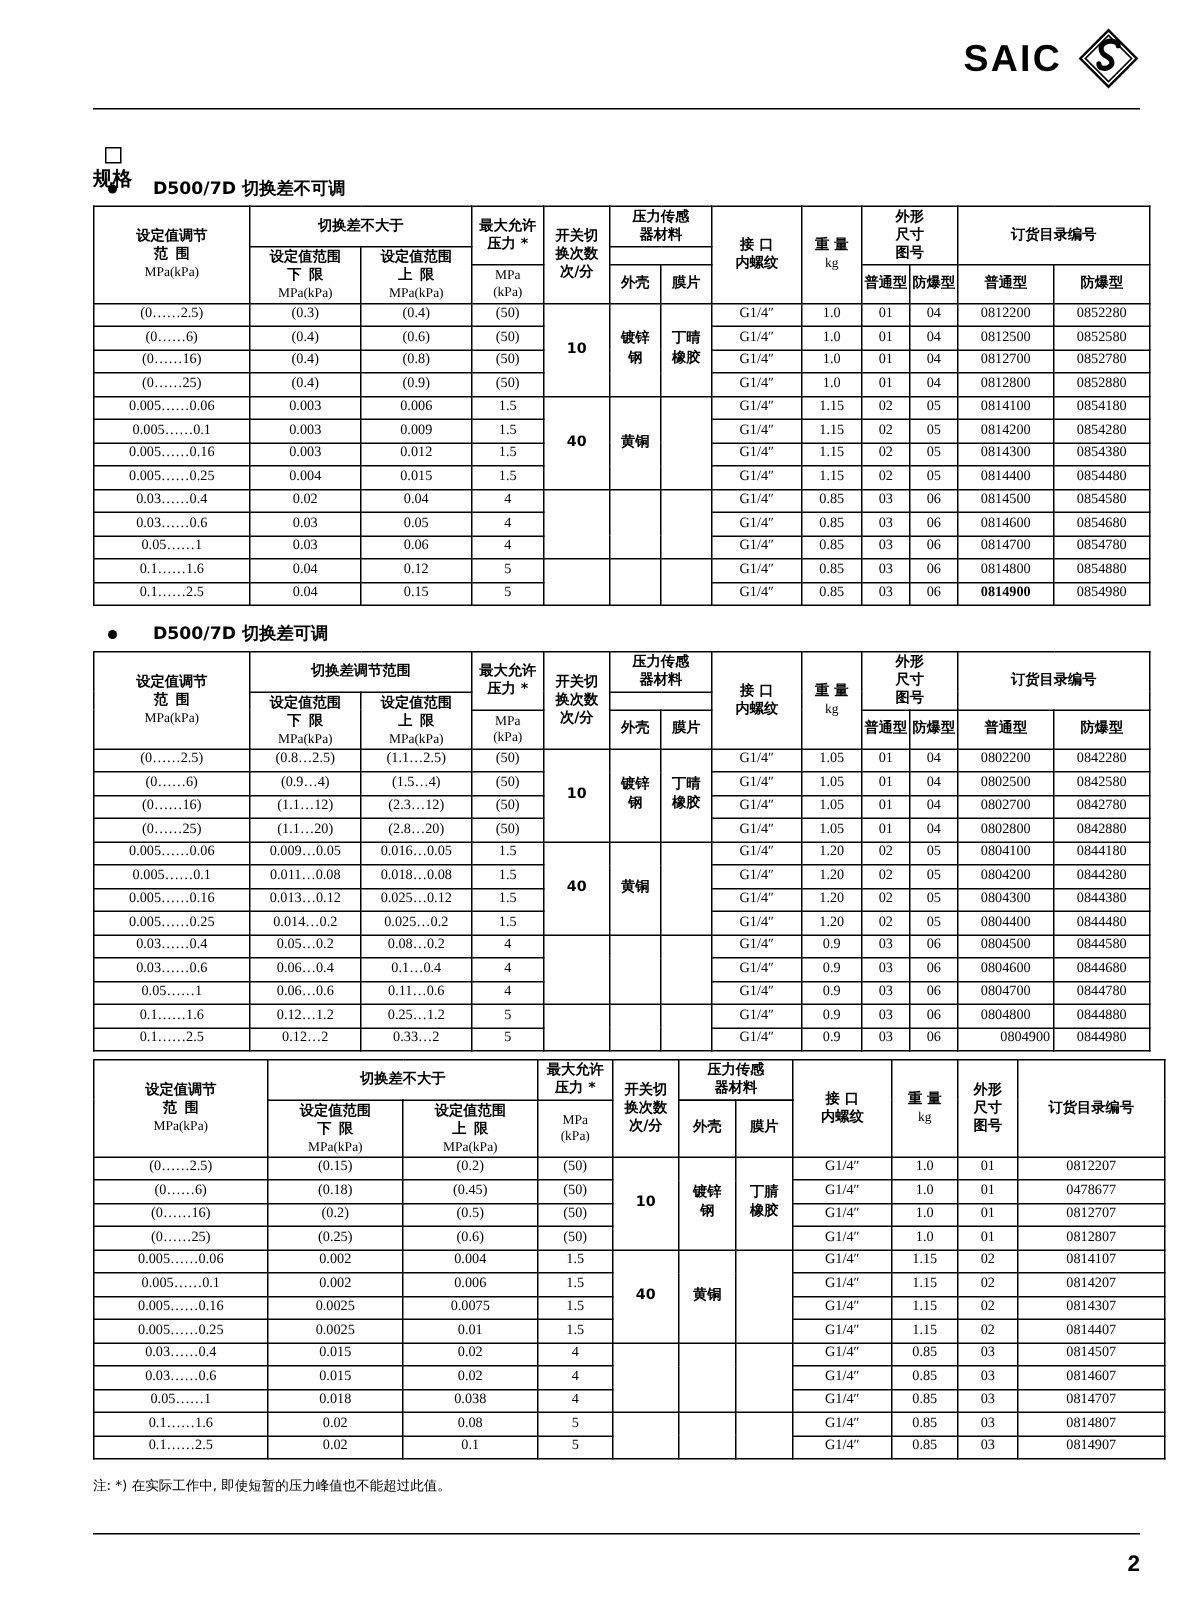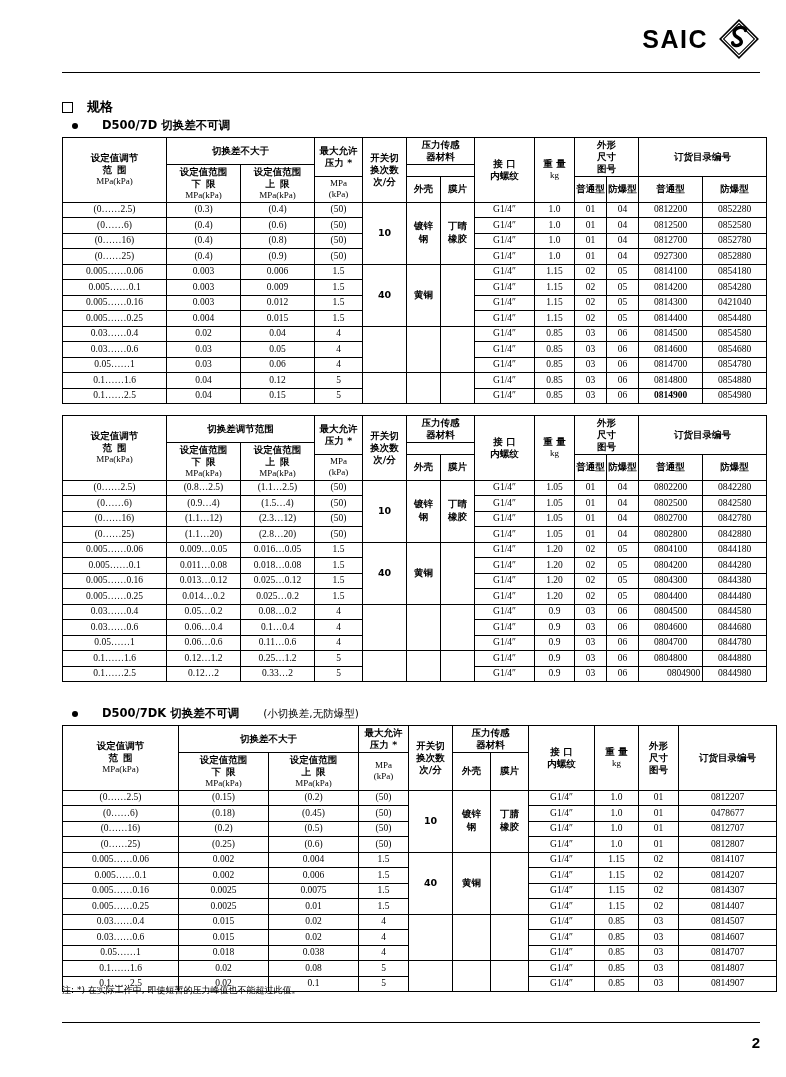--- a/index.html
+++ b/index.html
@@ -46,25 +46,26 @@
     position: absolute;
     top: 72px;
     left: 62px;
     right: 26px;
     border-top: 1.6px solid #000;
   }
   
   .sec-title {
     display: flex;
     align-items: center;
-    gap: 14px;
+    gap: 1px;
     font-family: "DejaVu Sans", "Liberation Sans", sans-serif;
     font-size: 13px;
     font-weight: bold;
     margin: 0 0 5px 0;
+    flex-direction: column;
   }
   .sec-title .box {
     display: inline-block;
     width: 11px;
     height: 11px;
     border: 1.6px solid #000;
     box-sizing: border-box;
   }
   .bullet-title {
     display: flex;
@@ -316,21 +317,21 @@
           </tr>
           <tr>
             <td class="outer-l">(0……25)</td>
             <td>(0.4)</td>
             <td>(0.9)</td>
             <td>(50)</td>
             <td>G1/4″</td>
             <td>1.0</td>
             <td>01</td>
             <td>04</td>
-            <td>0927300</td>
+            <td>0812800</td>
             <td class="outer-r">0852880</td>
           </tr>
           <tr class="grp-top">
             <td class="outer-l">0.005……0.06</td>
             <td>0.003</td>
             <td>0.006</td>
             <td>1.5</td>
             <td class="cn" rowspan="4">40</td>
             <td class="cn" rowspan="4">
               <div>黄铜</div>
@@ -360,21 +361,21 @@
           <tr>
             <td class="outer-l">0.005……0.16</td>
             <td>0.003</td>
             <td>0.012</td>
             <td>1.5</td>
             <td>G1/4″</td>
             <td>1.15</td>
             <td>02</td>
             <td>05</td>
             <td>0814300</td>
-            <td class="outer-r">0421040</td>
+            <td class="outer-r">0854380</td>
           </tr>
           <tr>
             <td class="outer-l">0.005……0.25</td>
             <td>0.004</td>
             <td>0.015</td>
             <td>1.5</td>
             <td>G1/4″</td>
             <td>1.15</td>
             <td>02</td>
             <td>05</td>
@@ -452,20 +453,24 @@
             <td style="border-bottom: 1.4px solid rgb(0, 0, 0);">0.85</td>
             <td style="border-bottom: 1.4px solid rgb(0, 0, 0);">03</td>
             <td style="border-bottom: 1.4px solid rgb(0, 0, 0);">06</td>
             <td style="border-bottom: 1.4px solid rgb(0, 0, 0); font-weight: bold;">0814900</td>
             <td class="outer-r" style="border-bottom: 1.4px solid rgb(0, 0, 0);">0854980</td>
           </tr>
         </tbody>
     </table>
     </div>
   <div class="block" id="block-t2">
+    <div class="bullet-title">
+      <span class="dot"></span>
+      <span>D500/7D 切换差可调</span>
+    </div>
     <table class="spec" style="width:704px">
       <colgroup>
           <col style="width:104px">
           <col style="width:74px">
           <col style="width:74px">
           <col style="width:48px">
           <col style="width:44px">
           <col style="width:34px">
           <col style="width:34px">
           <col style="width:60px">
@@ -720,25 +725,20 @@
             <td style="border-bottom: 1.4px solid rgb(0, 0, 0);">0.9</td>
             <td style="border-bottom: 1.4px solid rgb(0, 0, 0);">03</td>
             <td style="border-bottom: 1.4px solid rgb(0, 0, 0);">06</td>
             <td style="border-bottom: 1.4px solid rgb(0, 0, 0); padding-left: 26px;">0804900</td>
             <td class="outer-r" style="border-bottom: 1.4px solid rgb(0, 0, 0);">0844980</td>
           </tr>
         </tbody>
     </table>
     </div>
   <div class="block" id="block-t3">
-    <div class="bullet-title">
-      <span class="dot"></span>
-      <span>D500/7DK 切换差不可调</span>
-        <span class="sub">(小切换差,无防爆型)</span>
-    </div>
     <table class="spec" style="width:714px">
       <colgroup>
           <col style="width:116px">
           <col style="width:90px">
           <col style="width:90px">
           <col style="width:50px">
           <col style="width:44px">
           <col style="width:38px">
           <col style="width:38px">
           <col style="width:66px">

